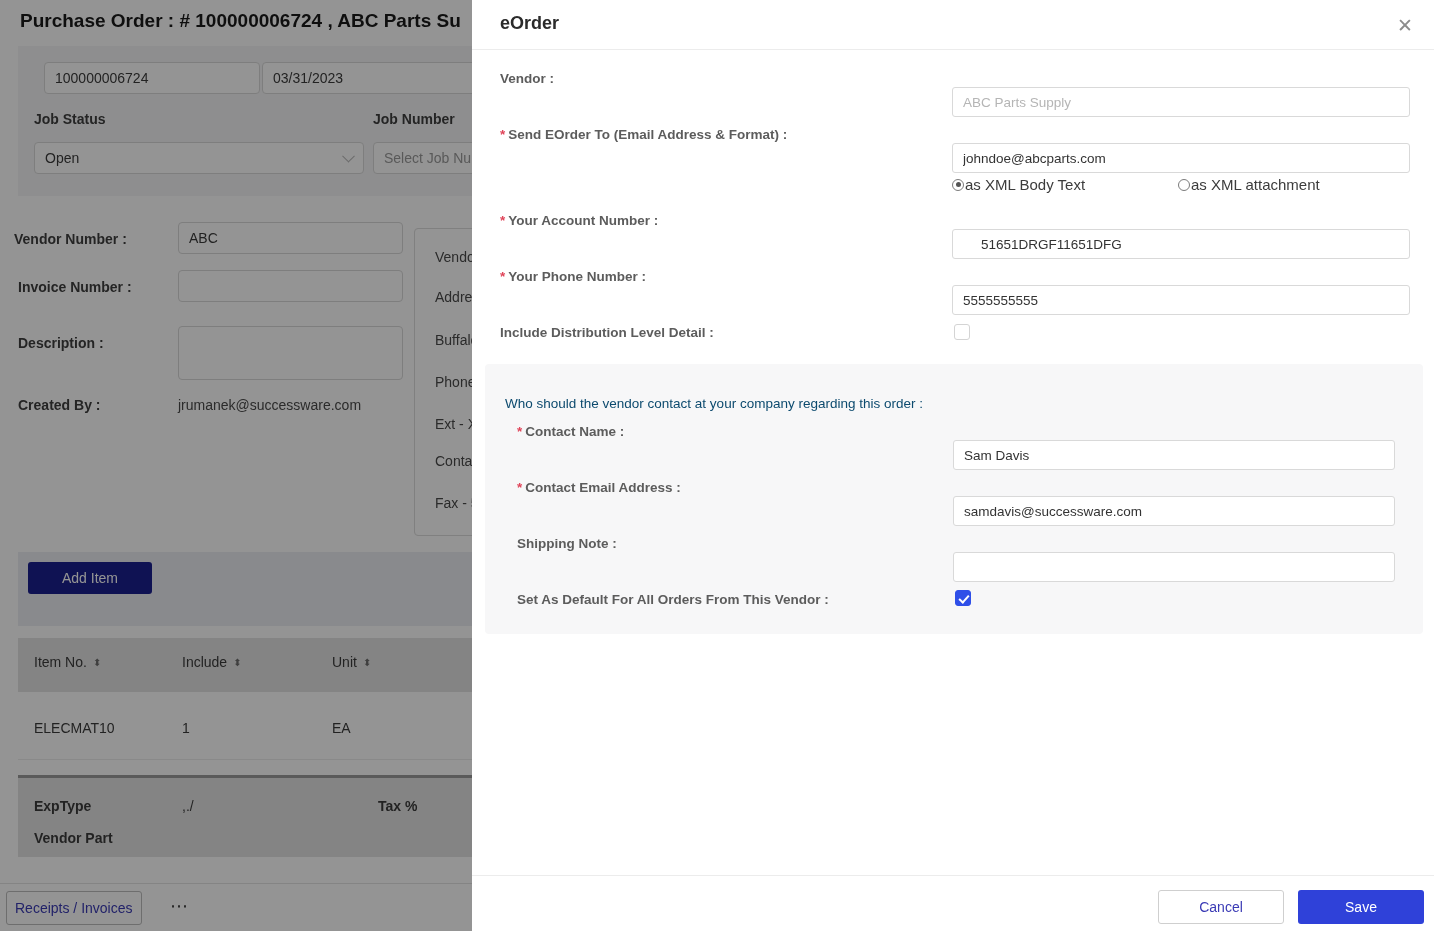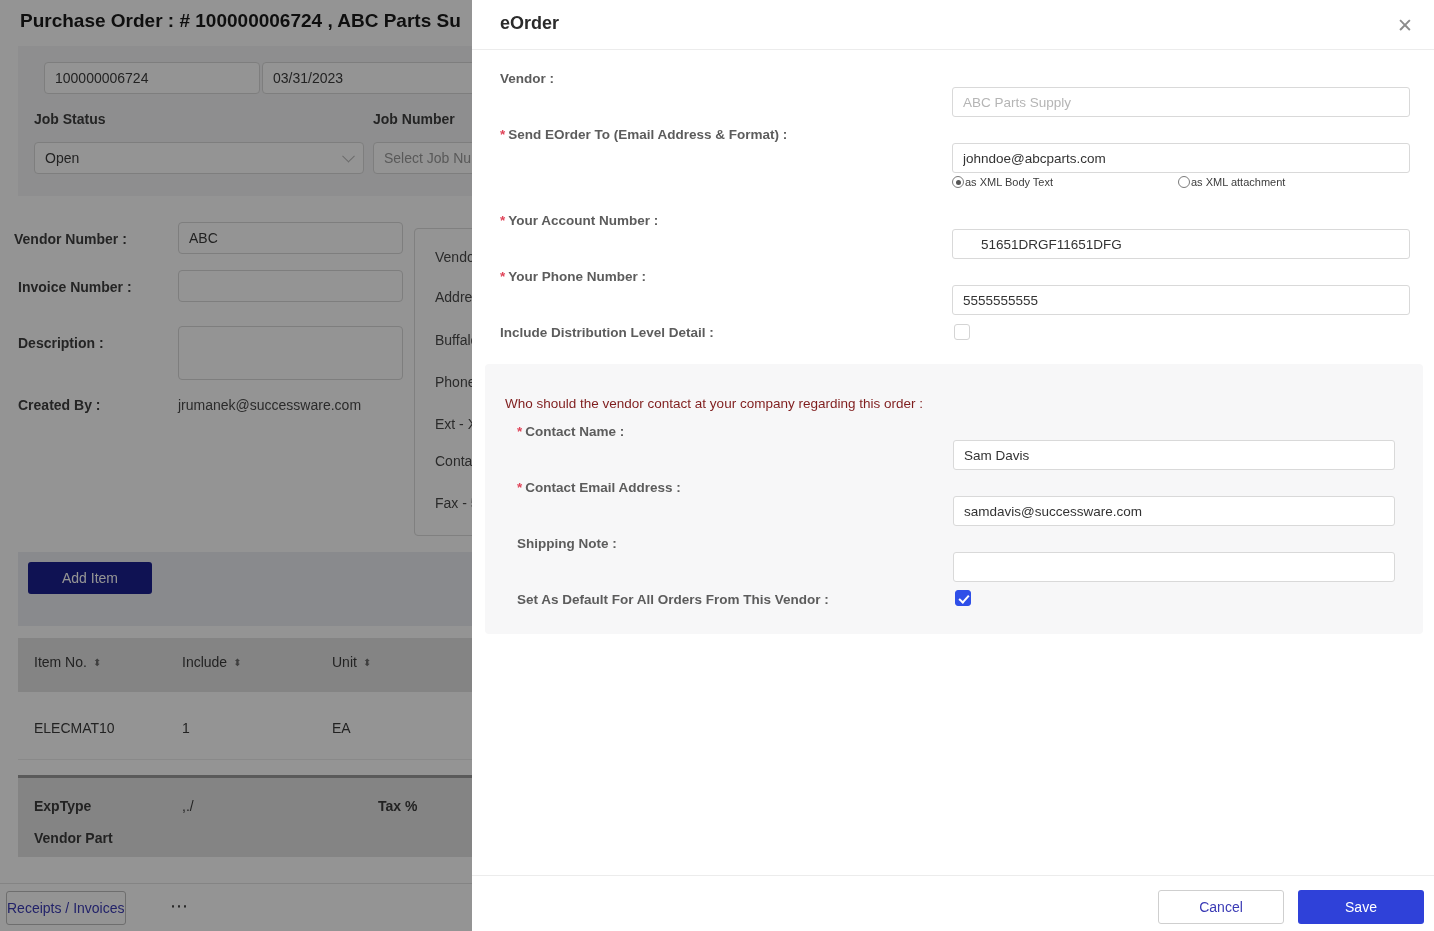--- a/index.html
+++ b/index.html
@@ -101,21 +101,21 @@
   .sub { position: absolute; font-size: 14px; font-weight: bold; color: #3c3c3c; white-space: nowrap; }
   .sub.norm { font-weight: normal; }
 
   .bg-footer {
     position: absolute; left: 0; bottom: 0;
     width: 1434px; height: 48px;
     background: #fff; border-top: 1px solid #e4e4e4;
   }
   .btn-receipts {
     position: absolute; left: 6px; top: 891px;
-    padding: 8px 0;
+    padding: 8px 8px;
     background: #fff; border: 1px solid #bdbdbd; border-radius: 3px;
     color: #3b3bb5; font-size: 14px; font-family: "Liberation Sans", sans-serif;
     cursor: pointer;
   }
   .btn-ellipsis {
     position: absolute; left: 170px; top: 895px;
     font-size: 18px; color: #3c3c3c; letter-spacing: 2px;
     background: none; border: none; cursor: pointer;
     font-family: "Liberation Sans", sans-serif;
   }
@@ -180,21 +180,21 @@
   .radio-item { position: absolute; display: flex; align-items: center; cursor: pointer; }
   .radio-mark {
     width: 12px; height: 12px; border-radius: 50%;
     border: 1px solid #7b7b7b; background: #fff;
     display: inline-block; position: relative; margin-right: 1px;
   }
   .radio-mark.on::after {
     content: ""; position: absolute; left: 2.5px; top: 2.5px;
     width: 5px; height: 5px; border-radius: 50%; background: #555;
   }
-  .radio-label { font-size: 11px; color: #3c3c3c; }
+  .radio-label { font-size: 15px; color: #3c3c3c; }
 
   .cbox {
     position: absolute;
     width: 16px; height: 16px; border-radius: 3px;
     border: 1px solid #d4d4d4; background: #fff; cursor: pointer;
   }
   .cbox.on {
     background: #2f4fe8; border-color: #2f4fe8;
   }
   .cbox.on::after {
@@ -204,21 +204,21 @@
     transform: rotate(42deg);
   }
 
   .panel {
     position: absolute; left: 13px; top: 314px;
     width: 938px; height: 270px;
     background: #f7f7f8; border-radius: 4px;
   }
   .panel-note {
     position: absolute; left: 20px; top: 32px;
-    font-size: 13.5px; color: #7f1d1d; white-space: nowrap;
+    font-size: 13.5px; color: #0c4a6e; white-space: nowrap;
   }
 
   .modal-footer {
     position: absolute; left: 0; bottom: 0;
     width: 962px; height: 56px;
     border-top: 1px solid #ececec;
   }
   .btn-cancel {
     position: absolute; right: 150px; top: 14px;
     width: 126px; height: 34px;

